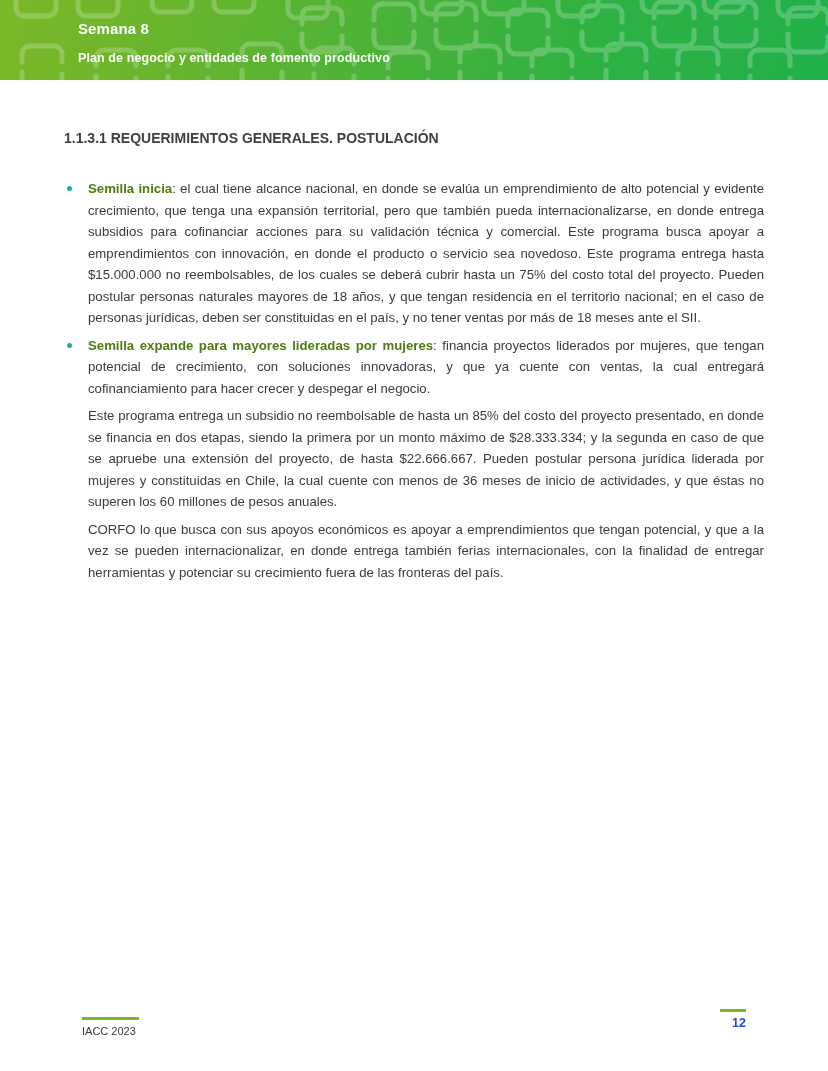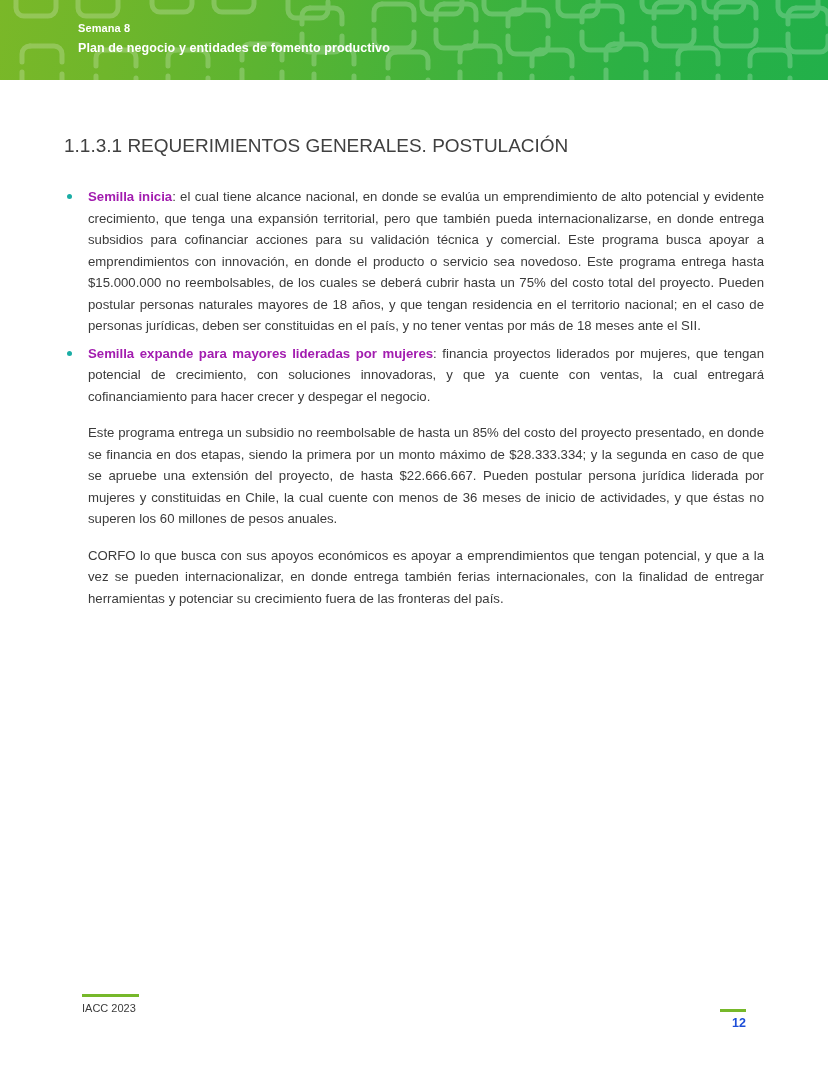--- a/index.html
+++ b/index.html
@@ -37,56 +37,56 @@
   }
   .header-pattern svg { display: block; }
 
   .header-text {
     position: absolute;
     left: 78px;
     top: 20px;
     z-index: 3;
   }
   .header-line1 {
-    font-size: 11px;
+    font-size: 15px;
     font-weight: bold;
     color: #ffffff;
     line-height: 17px;
     letter-spacing: 0.1px;
   }
   .header-line2 {
     font-size: 12.5px;
     font-weight: bold;
     color: #ffffff;
     line-height: 18px;
     letter-spacing: 0.1px;
-    margin-top: 2px;
+    margin-top: 12px;
   }
 
   
   .page {
     position: absolute;
     left: 0;
     top: 80px;
     width: 828px;
     height: 991px;
   }
   .content {
     position: absolute;
     left: 64px;
     top: 48px;
     width: 700px;
   }
 
   .section-heading {
-    font-size: 19px;
+    font-size: 14px;
     color: #404040;
     line-height: 20px;
-    margin: 8px 0 30px 0;
-    font-weight: normal;
+    margin: 0 0 30px 0;
+    font-weight: bold;
   }
 
   .body-text {
     font-size: 13.2px;
     line-height: 21.5px;
     color: #3b3b3b;
     text-align: justify;
     margin: 0;
   }
 
@@ -108,39 +108,39 @@
   .bullet-marker {
     position: absolute;
     left: 3px;
     top: 8px;
     width: 5px;
     height: 5px;
     border-radius: 50%;
     background: #1aada5;
   }
   .bullet-item .body-text + .body-text {
-    margin-top: 15px;
+    margin-top: 6px;
   }
   .lead-in {
     font-weight: bold;
-    color: #a21caf;
+    color: #4d7c0f;
   }
 
   
   .footer {
     position: absolute;
     left: 0;
     bottom: 0;
     width: 828px;
     height: 70px;
   }
   .footer-left {
     position: absolute;
     left: 82px;
-    bottom: 56px;
+    bottom: 33px;
   }
   .footer-right {
     position: absolute;
     right: 82px;
     bottom: 40px;
     text-align: right;
   }
   .footer-rule {
     height: 3px;
     background: #76b82a;

